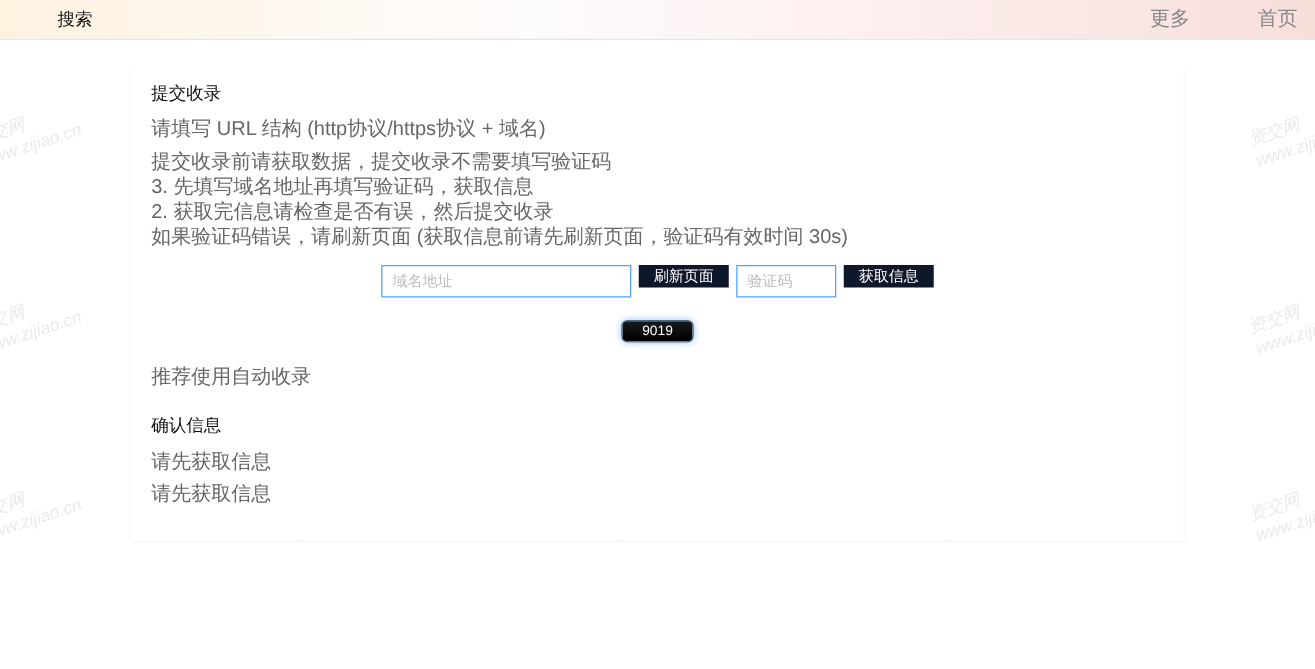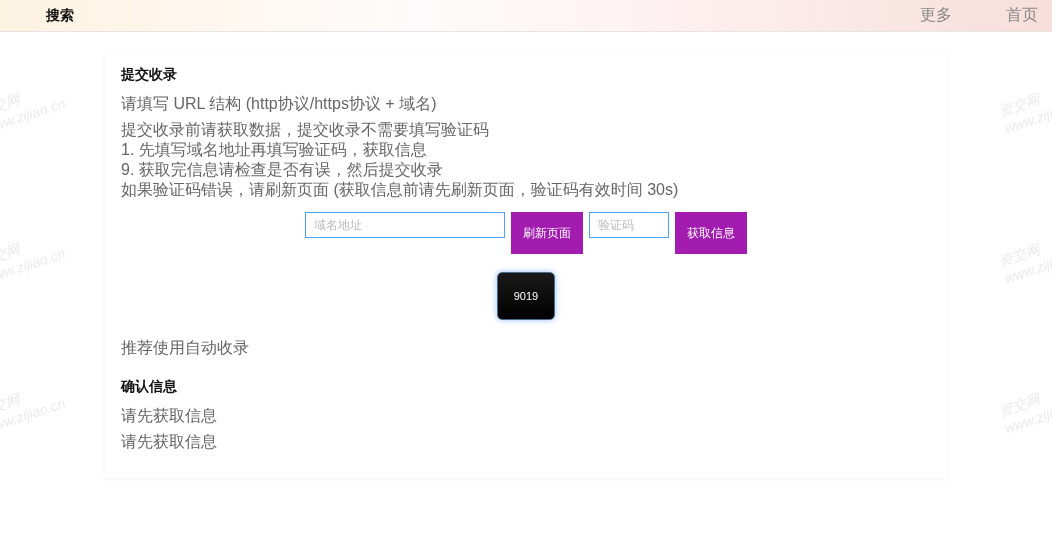--- a/index.html
+++ b/index.html
@@ -30,36 +30,36 @@
   .topnav {
     position: relative;
     z-index: 2;
     height: 32px;
     background: linear-gradient(90deg, #fcf2e0 0%, #fff7ee 18%, #fdfbfb 40%, #fef2f2 60%, #f9e6e3 85%, #f7dedb 100%);
     border-bottom: 1px solid #e5e5e5;
     display: flex;
     align-items: center;
     padding: 0 14px 0 46px;
   }
-  .brand { font-weight: 700; font-size: 14px; color: #111; text-align: right; }
+  .brand { font-weight: 400; font-size: 14px; color: #111; text-align: right; }
   .nav-spacer { flex: 1; }
   .nav-link { color: #888; font-size: 16px; margin-left: 54px; cursor: pointer; }
 
   
   .card {
     position: relative;
     z-index: 2;
     margin: 22px auto 0 auto;
     width: 842px;
     background: #fff;
     box-shadow: 0 1px 4px rgba(0,0,0,0.06);
     padding: 12px 16px 26px 16px;
   }
 
-  .sec-title { font-size: 14px; font-weight: 700; color: #111; margin-bottom: 10px; }
+  .sec-title { font-size: 14px; font-weight: 400; color: #111; margin-bottom: 10px; }
 
   .txt-line { color: #666; font-size: 16px; line-height: 20px; }
   .gap-sm { height: 6px; }
 
   .form-row {
     display: flex;
     align-items: stretch;
     gap: 6px;
     margin: 12px 0 4px 0;
     justify-content: center;
@@ -70,34 +70,34 @@
     font-size: 12px;
     padding: 0 8px;
     outline: none;
     color: #be185d;
   }
   .inp::placeholder { color: #bbb; }
   .inp-wide { width: 200px; }
   .inp-narrow { width: 80px; }
   .btn {
     border: none;
-    background: #a21caf;
+    background: #0f172a;
     color: #fff;
-    height: 42px;
+    height: 18px;
     font-size: 12px;
     padding: 0 12px;
     cursor: pointer;
   }
 
   .toast-wrap { display: flex; justify-content: center; margin-top: 18px; }
   .toast {
     background: linear-gradient(#1a1a1a,#000);
     color: #fff;
     font-size: 11px;
-    padding: 17px 16px;
+    padding: 2px 16px;
     border-radius: 5px;
     border: 1px solid #4b6b8a;
     box-shadow: 0 0 6px rgba(80,150,255,0.6);
   }
 
   .block-space { height: 18px; }
 
   .sec2 { margin-top: 14px; }
 </style>
 </head>
@@ -145,22 +145,22 @@
   <a class="nav-link">首页</a>
 </div>
 
 <div class="card">
 
   <div class="sec-title">提交收录</div>
 
   <div class="txt-line">请填写 URL 结构 (http协议/https协议 + 域名)</div>
   <div class="gap-sm"></div>
   <div class="txt-line">提交收录前请获取数据，提交收录不需要填写验证码</div>
-  <div class="txt-line">1. 先填写域名地址再填写验证码，获取信息</div>
-  <div class="txt-line">9. 获取完信息请检查是否有误，然后提交收录</div>
+  <div class="txt-line">3. 先填写域名地址再填写验证码，获取信息</div>
+  <div class="txt-line">2. 获取完信息请检查是否有误，然后提交收录</div>
   <div class="txt-line">如果验证码错误，请刷新页面 (获取信息前请先刷新页面，验证码有效时间 30s)</div>
 
   <div class="form-row">
     <input class="inp inp-wide" type="text" placeholder="域名地址" style="">
     <button class="btn">刷新页面</button>
     <input class="inp inp-narrow" type="text" placeholder="验证码" style="">
     <button class="btn">获取信息</button>
   </div>
 
   <div class="toast-wrap">

